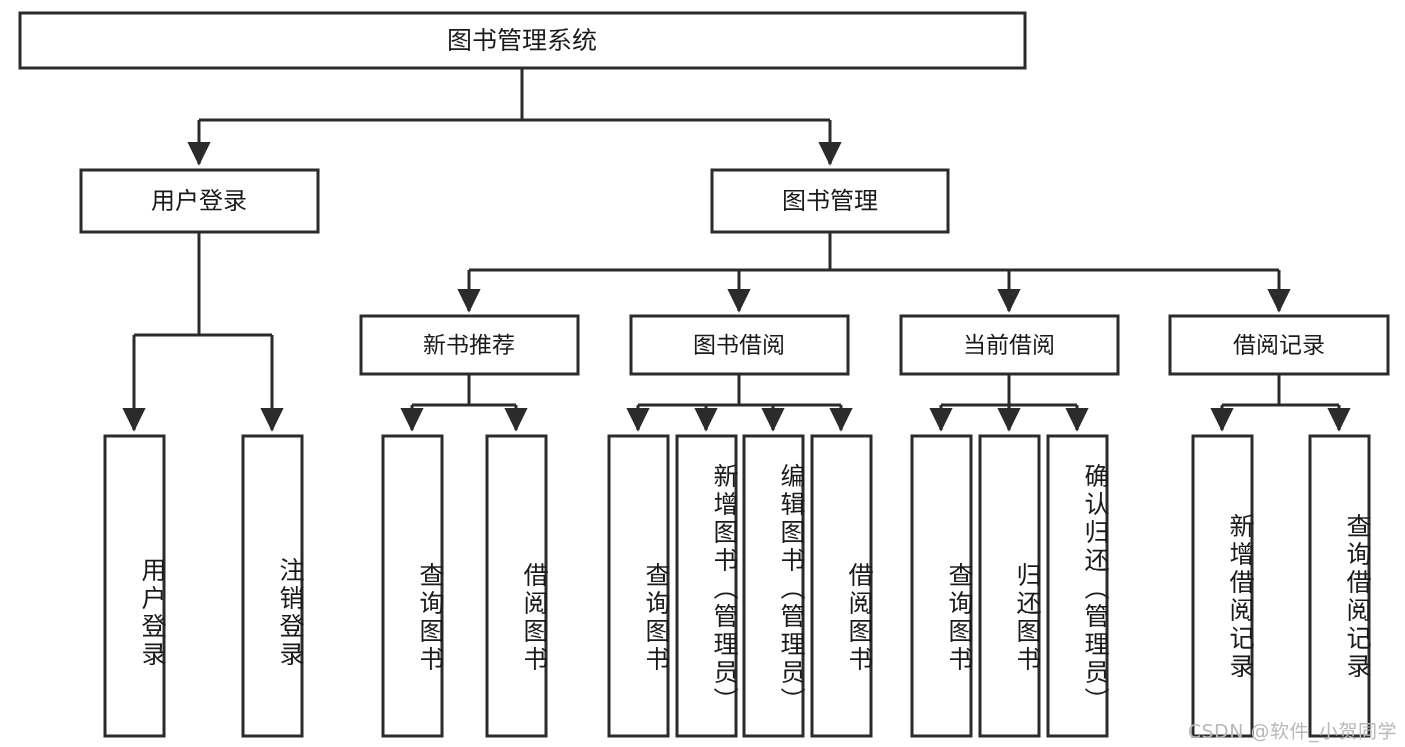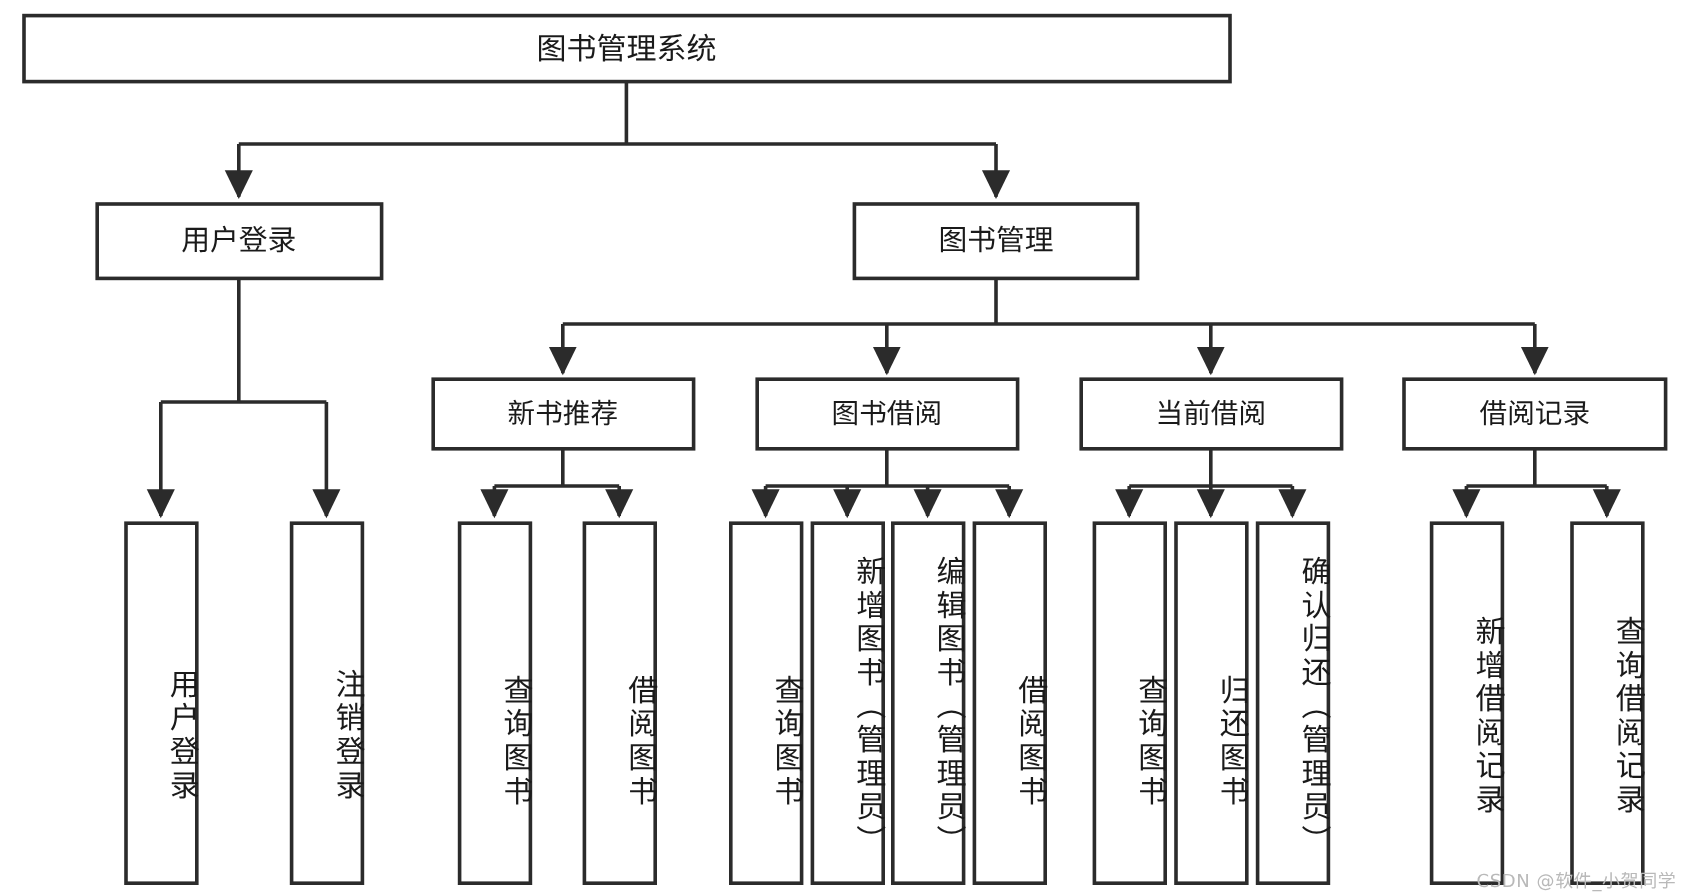--- a/index.html
+++ b/index.html
@@ -36,21 +36,21 @@
     align-items:flex-start;
     justify-content:center;
     white-space:nowrap;
     pointer-events:none;
   }
   .watermark{
     position:absolute;
     right:8px;
     bottom:4px;
     font-family:"DejaVu Sans","Liberation Sans",sans-serif;
-    font-size:15px;
+    font-size:19px;
     color:#b9b9b9;
     letter-spacing:0.5px;
     white-space:nowrap;
   }
 </style>
 </head>
 <body>
 
 <div id="diagram-root">
 

